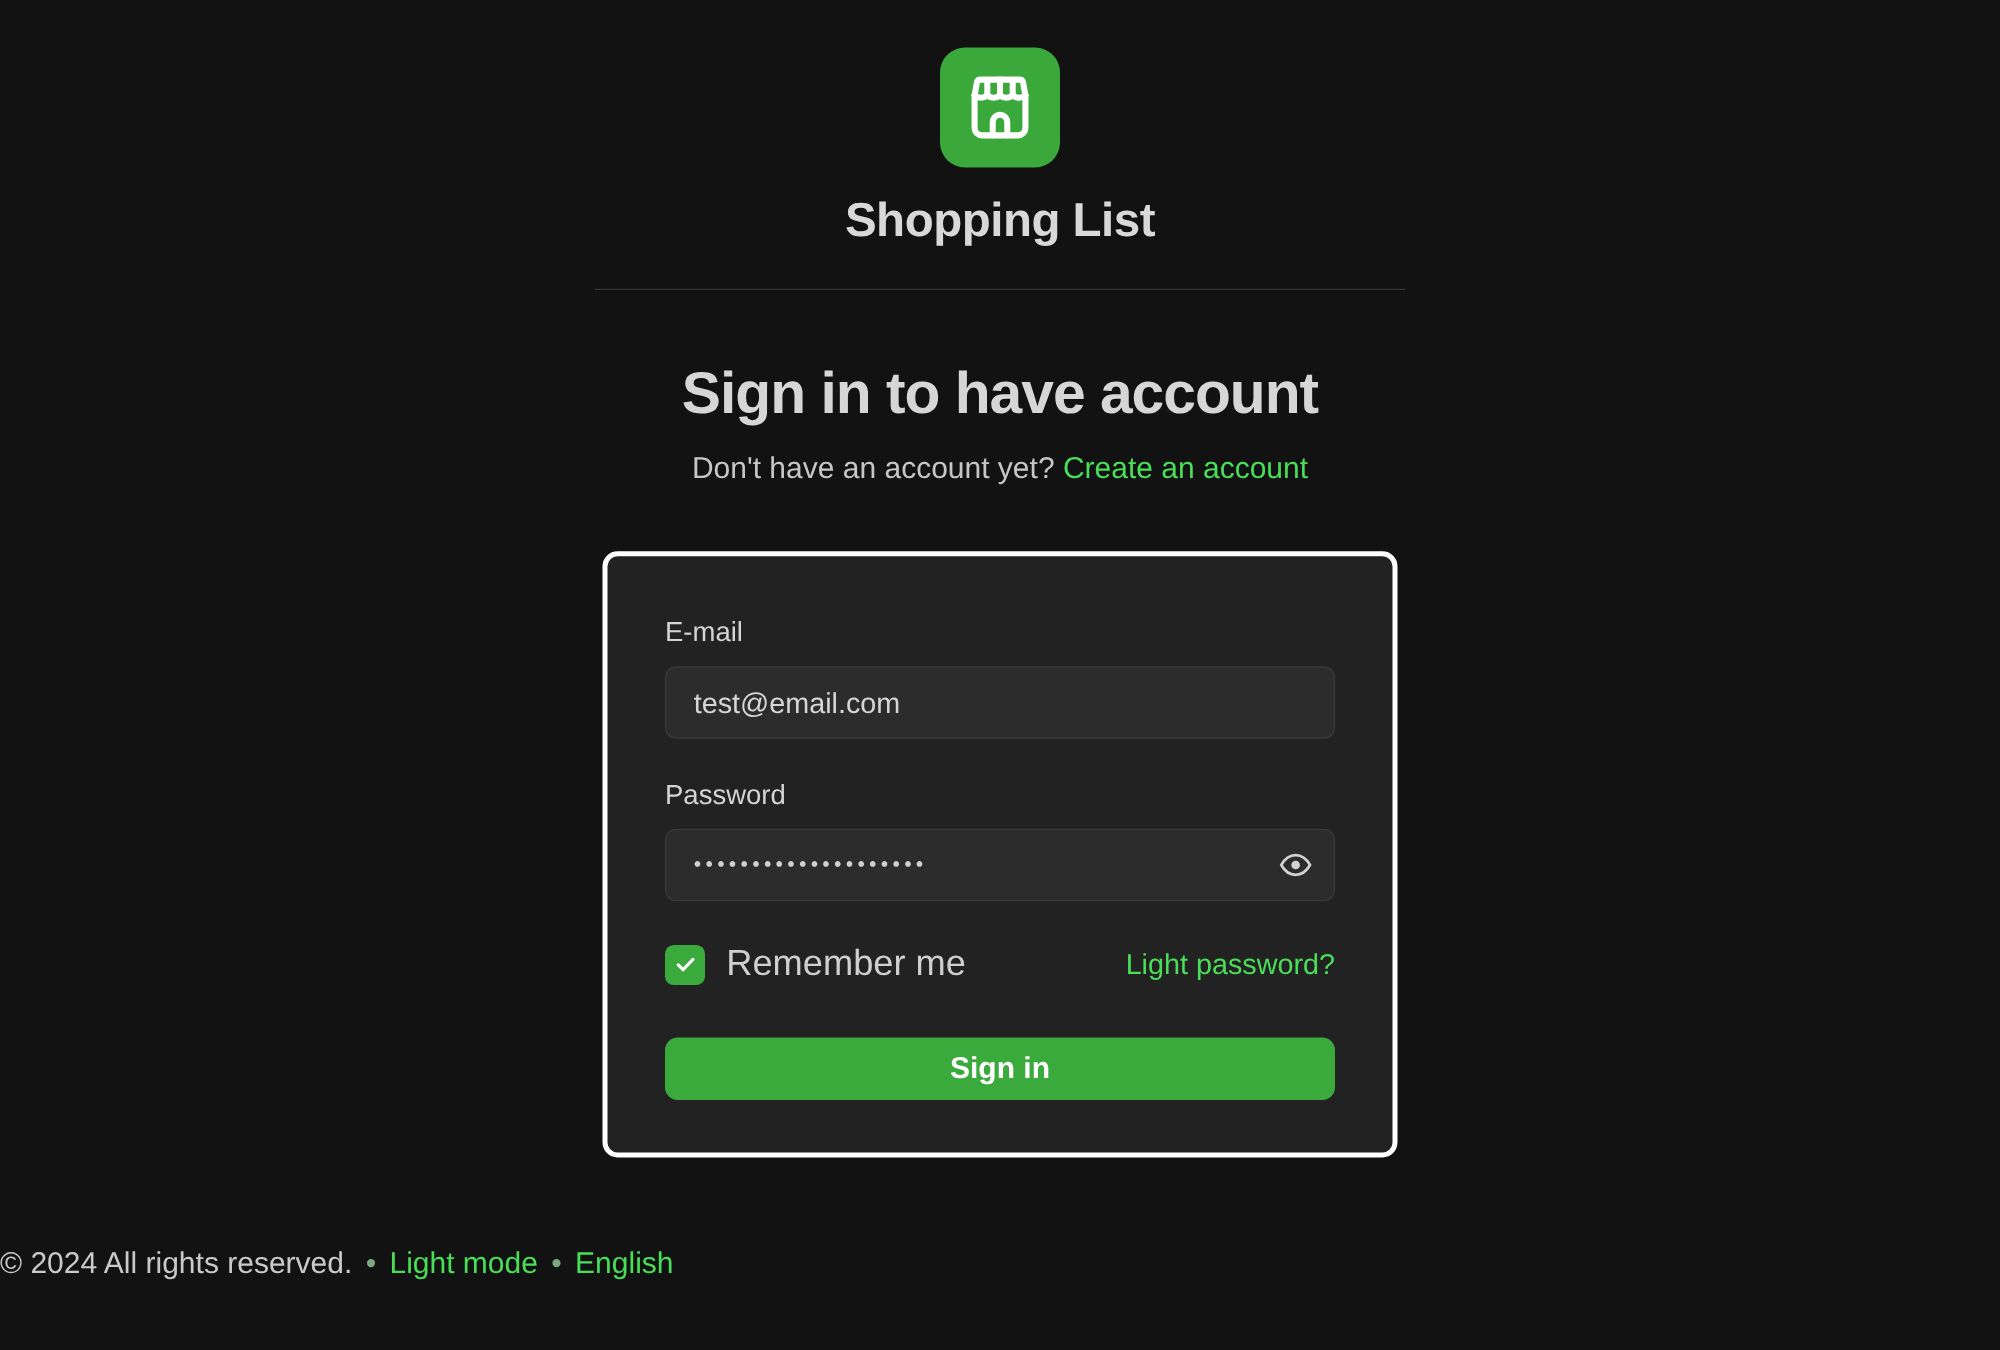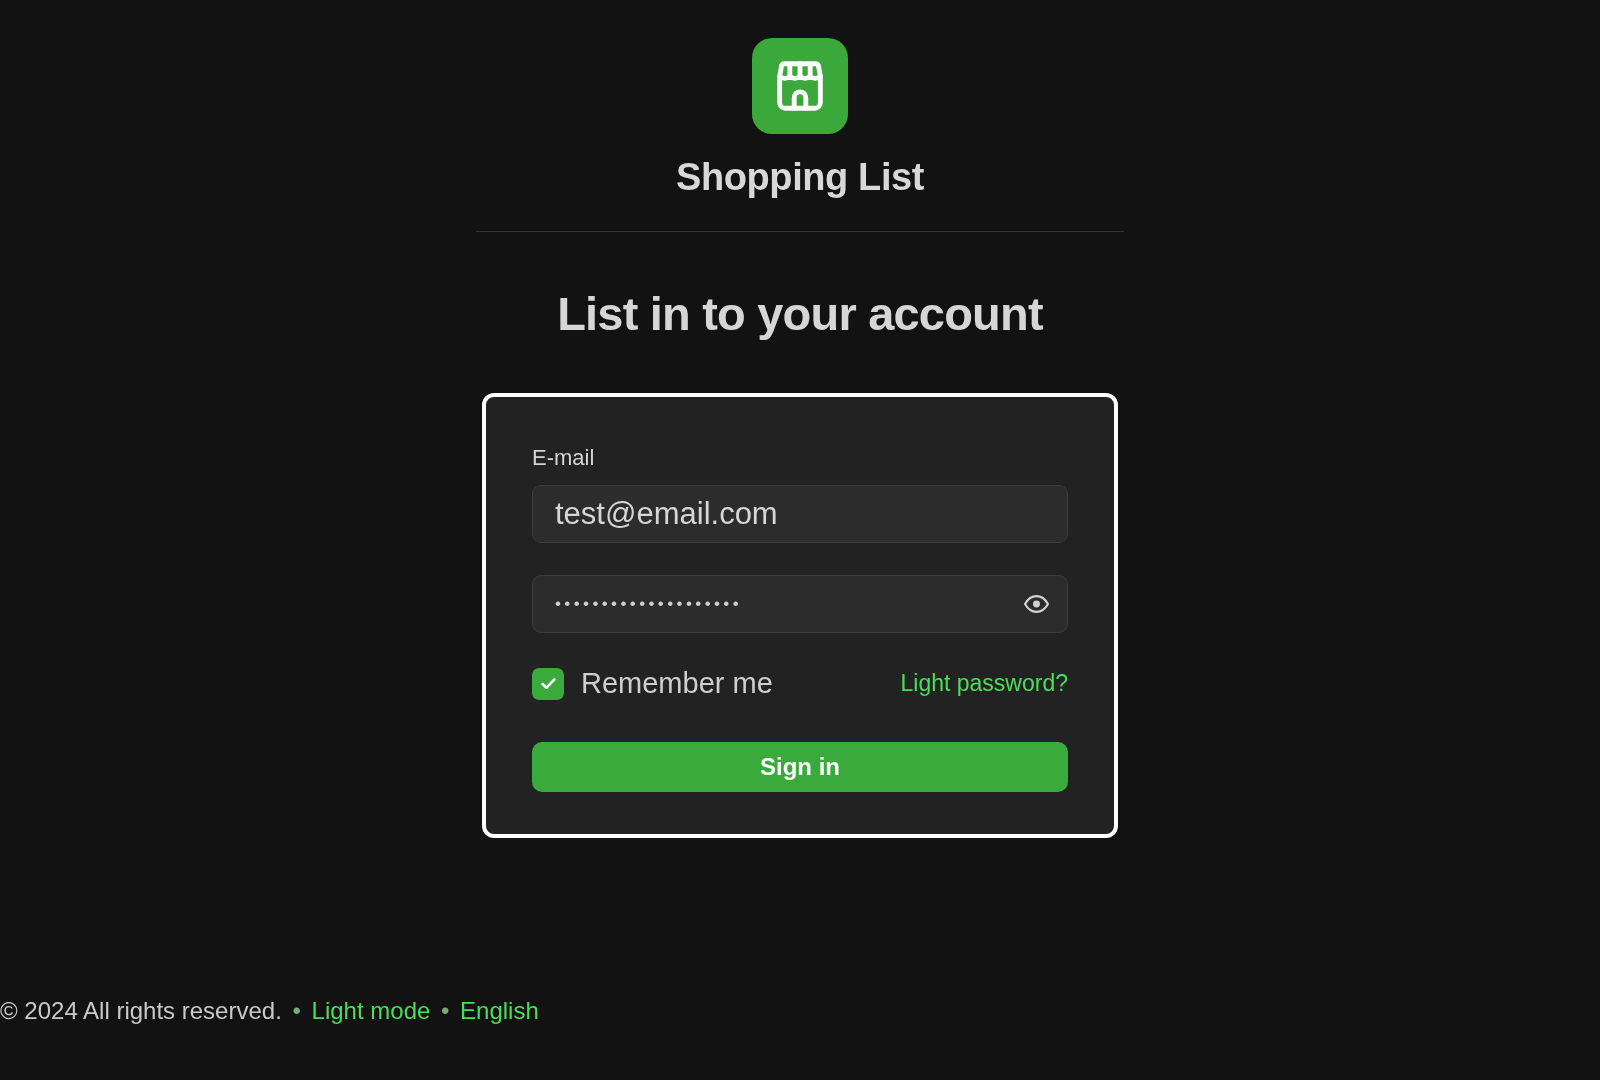--- a/index.html
+++ b/index.html
@@ -103,21 +103,21 @@
     width: 100%;
   }
 
   .text-input {
     width: 100%;
     height: 58px;
     background: #2c2c2c;
     border: 1px solid #3a3a3a;
     border-radius: 9px;
     color: #d6d6d6;
-    font-size: 31px;
+    font-size: 23px;
     font-family: "Liberation Sans", sans-serif;
     padding: 0 22px;
     outline: none;
   }
 
   .text-input::placeholder { color: #8a8a8a; }
 
   .pw-dots {
     width: 100%;
     height: 58px;
@@ -229,33 +229,38 @@
           <path d="M32 9 L32 22 M21.5 9.7 L21.5 22 M42.5 9.7 L42.5 22"></path>
           <path d="M26 55 L26 44 a6 6 0 0 1 12 0 L38 55"></path>
         </g>
       </svg>
     </div>
     <div class="brand-title">Shopping List</div>
     <div class="brand-divider"></div>
   </div>
 
   <div class="heading-block">
-    <h1 class="page-title">List in to your account</h1>
+    <h1 class="page-title">Sign in to have account</h1>
+    <div class="subtitle">
+      <span>Don't have an account yet?</span>
+      <a class="link-green" href="#">Create an account</a>
+    </div>
   </div>
 
   <div class="card">
 
     <div>
       <div class="field-label">E-mail</div>
       <div class="input-wrap">
         <input class="text-input" type="text" value="test@email.com" style="">
       </div>
     </div>
 
     <div class="field-gap">
+      <div class="field-label">Password</div>
       <div class="input-wrap">
         <div class="pw-dots">••••••••••••••••••••</div>
         <button class="eye-btn" aria-label="toggle password visibility">
           <svg width="27" height="27" viewBox="0 0 24 24" aria-hidden="true">
             <path d="M1.8 12 C4.6 7 8.2 5 12 5 C15.8 5 19.4 7 22.2 12 C19.4 17 15.8 19 12 19 C8.2 19 4.6 17 1.8 12 Z" fill="none" stroke="#d2d2d2" stroke-width="1.9"></path>
             <circle cx="12" cy="12" r="3.1" fill="#d2d2d2"></circle>
           </svg>
         </button>
       </div>
     </div>

